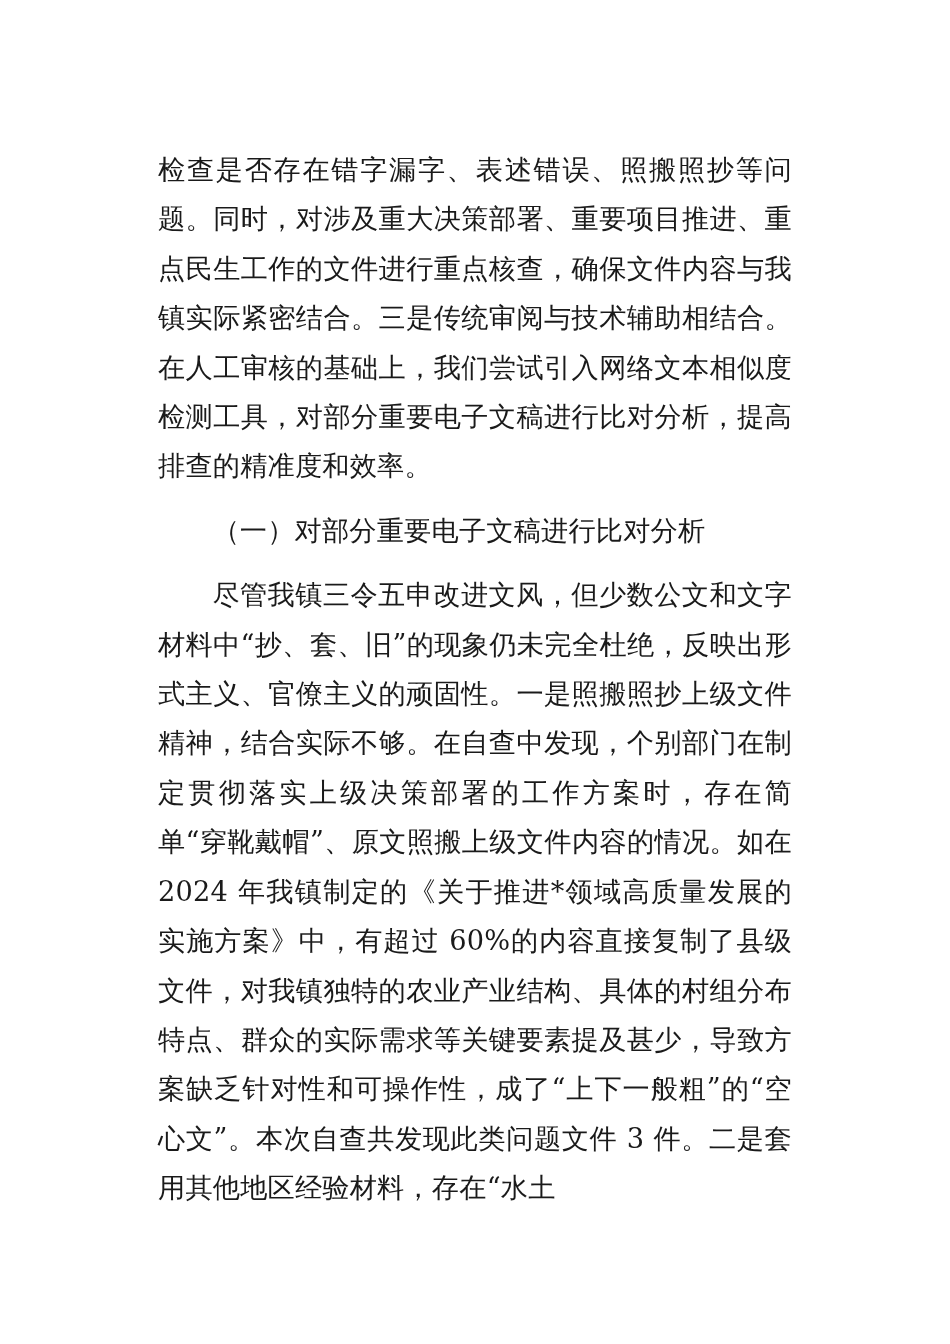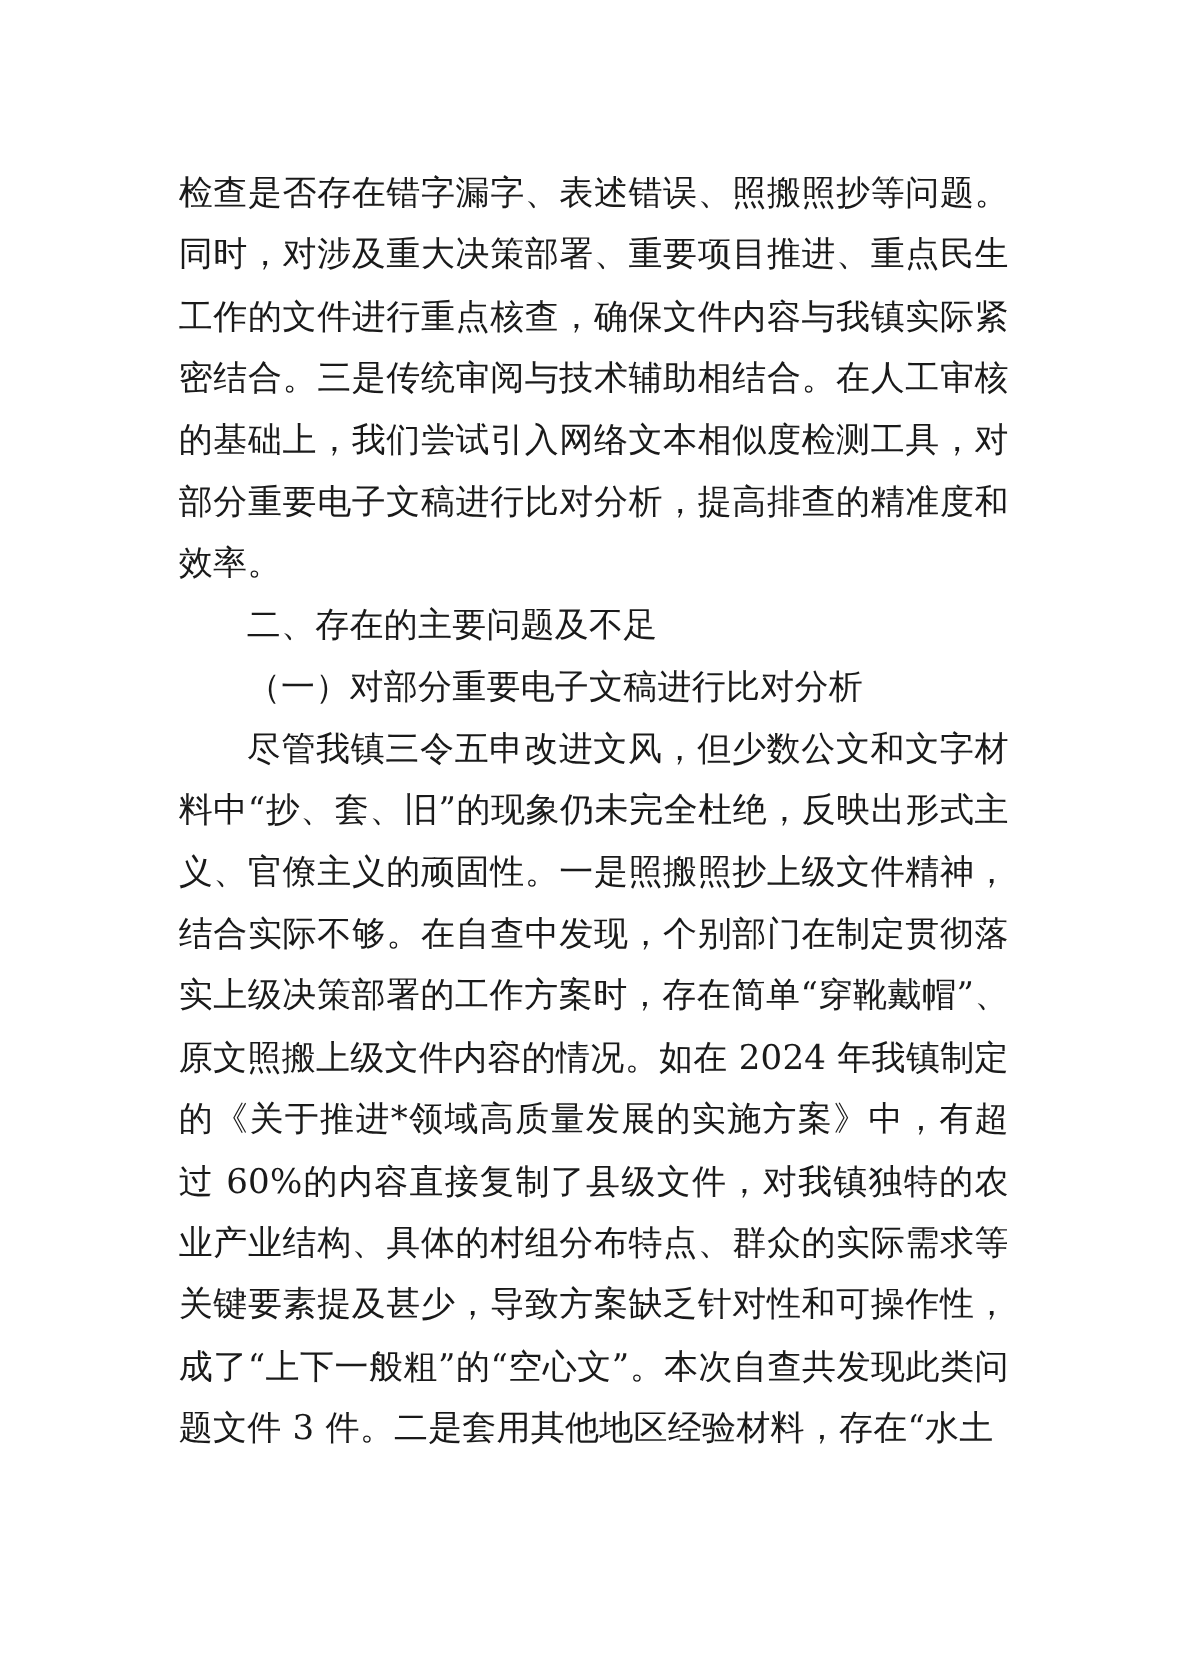--- a/index.html
+++ b/index.html
@@ -10,25 +10,24 @@
     top: 130px;
     width: 664px;
     font-family: "DejaVu Serif", "Liberation Serif", serif;
     font-size: 27.2px;
     line-height: 49.4px;
     color: #1a1a1a;
     text-align: justify;
     text-justify: inter-character;
     letter-spacing: 0.2px;
   }
-  .page p { margin: 0; }
+  .page p { margin: 15px; }
   .indent { text-indent: 2em; }
   .heading { text-indent: 2em; }
 </style>
 </head>
 <body>
 
 <div class="page">
   <p class="continued">检查是否存在错字漏字、表述错误、照搬照抄等问题。同时，对涉及重大决策部署、重要项目推进、重点民生工作的文件进行重点核查，确保文件内容与我镇实际紧密结合。三是传统审阅与技术辅助相结合。在人工审核的基础上，我们尝试引入网络文本相似度检测工具，对部分重要电子文稿进行比对分析，提高排查的精准度和效率。</p>
-  <p class="heading">二、存在的主要问题及不足</p>
   <p class="heading">（一）对部分重要电子文稿进行比对分析</p>
   <p class="indent">尽管我镇三令五申改进文风，但少数公文和文字材料中“抄、套、旧”的现象仍未完全杜绝，反映出形式主义、官僚主义的顽固性。一是照搬照抄上级文件精神，结合实际不够。在自查中发现，个别部门在制定贯彻落实上级决策部署的工作方案时，存在简单“穿靴戴帽”、原文照搬上级文件内容的情况。如在 2024 年我镇制定的《关于推进*领域高质量发展的实施方案》中，有超过 60%的内容直接复制了县级文件，对我镇独特的农业产业结构、具体的村组分布特点、群众的实际需求等关键要素提及甚少，导致方案缺乏针对性和可操作性，成了“上下一般粗”的“空心文”。本次自查共发现此类问题文件 3 件。二是套用其他地区经验材料，存在“水土</p>
 </div>
 
 </body></html>

